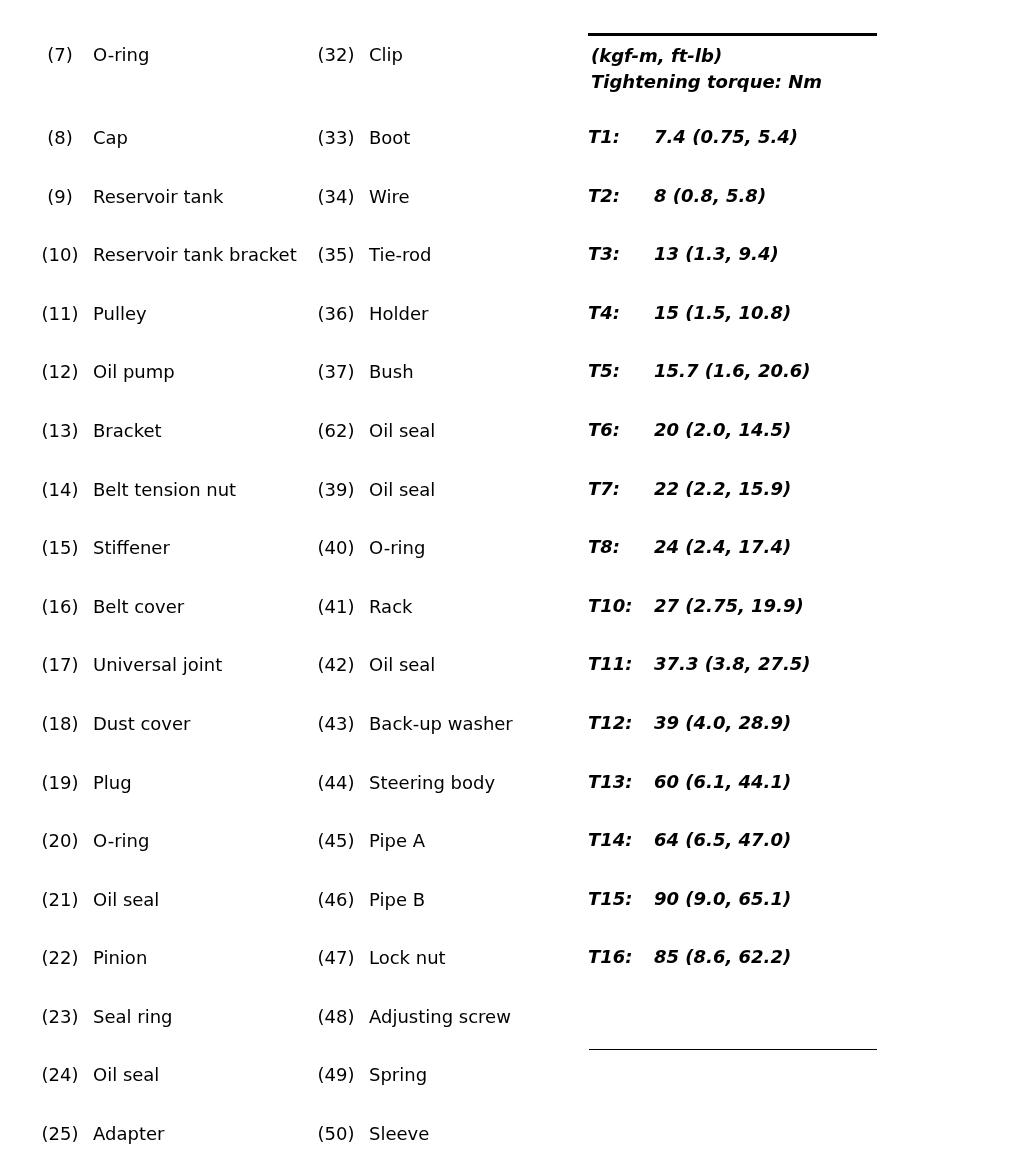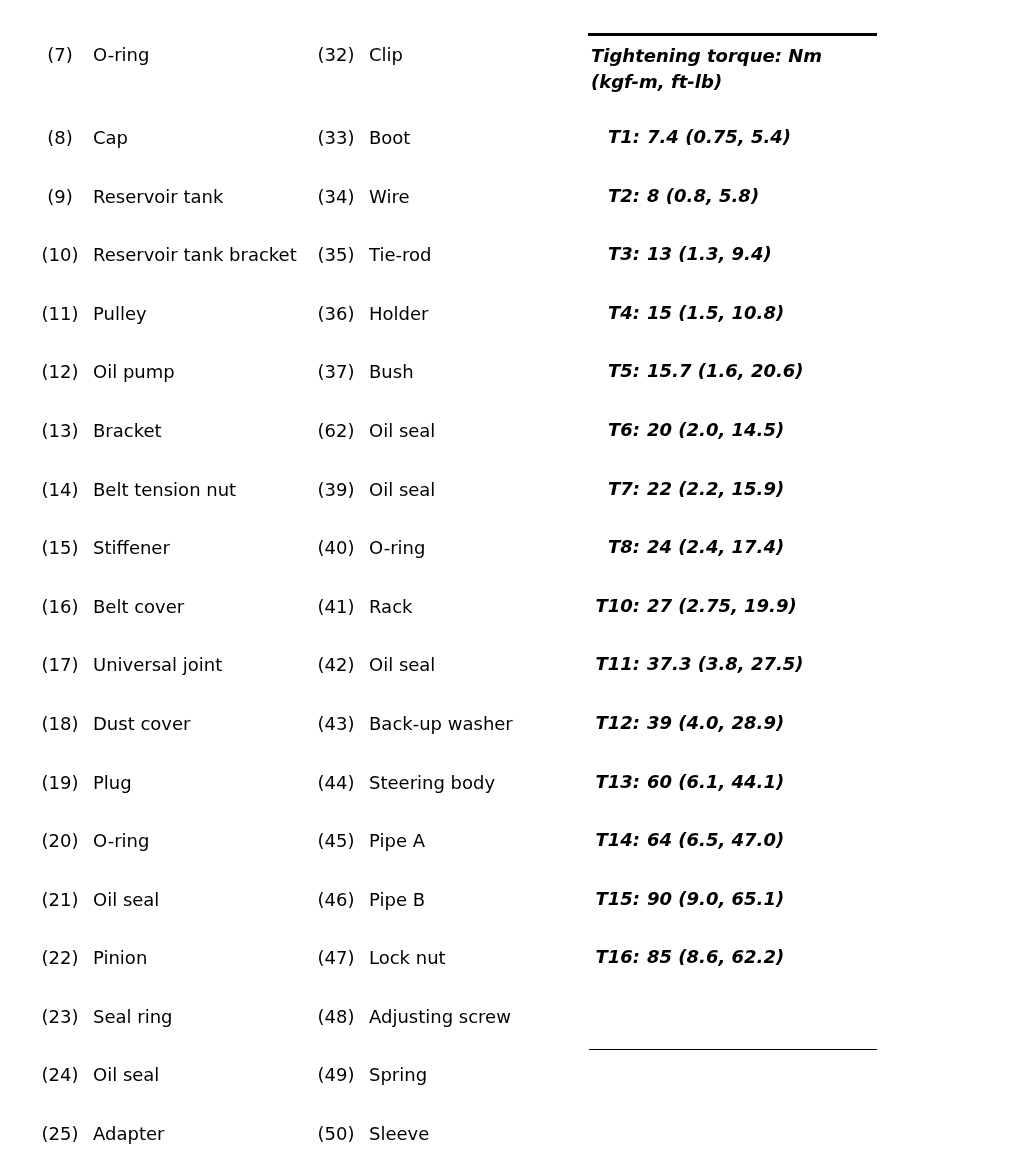--- a/index.html
+++ b/index.html
@@ -79,26 +79,25 @@
   .torque-row {
     height: 58.6px;
     display: flex;
     align-items: flex-start;
     line-height: 22px;
     white-space: nowrap;
   }
   .torque-id {
     display: inline-block;
     width: 52px;
-    text-align: right;
     flex: 0 0 auto;
     font-style: italic;
   }
   .torque-val {
-    margin-left: 7px;
+    margin-left: 14px;
   }
   .torque-botline {
     position: absolute;
     top: 1049px;
     left: 1px;
     width: 288px;
     height: 1px;
     background: #000000;
   }
 </style>
@@ -299,22 +298,22 @@
 
       <div class="part-row">
         <span class="part-num">(50)</span>
         <span class="part-label">Sleeve</span>
       </div>
     </section>
 
   <section class="torque">
     <div class="torque-topline"></div>
     <div class="torque-header">
+      <div>(kgf-m, ft-lb)</div>
       <div>Tightening torque: Nm</div>
-      <div>(kgf-m, ft-lb)</div>
     </div>
     <div class="torque-entries">
 
         <div class="torque-row">
           <span class="torque-id">T1:</span>
           <span class="torque-val">7.4 (0.75, 5.4)</span>
         </div>
 
         <div class="torque-row">
           <span class="torque-id">T2:</span>

